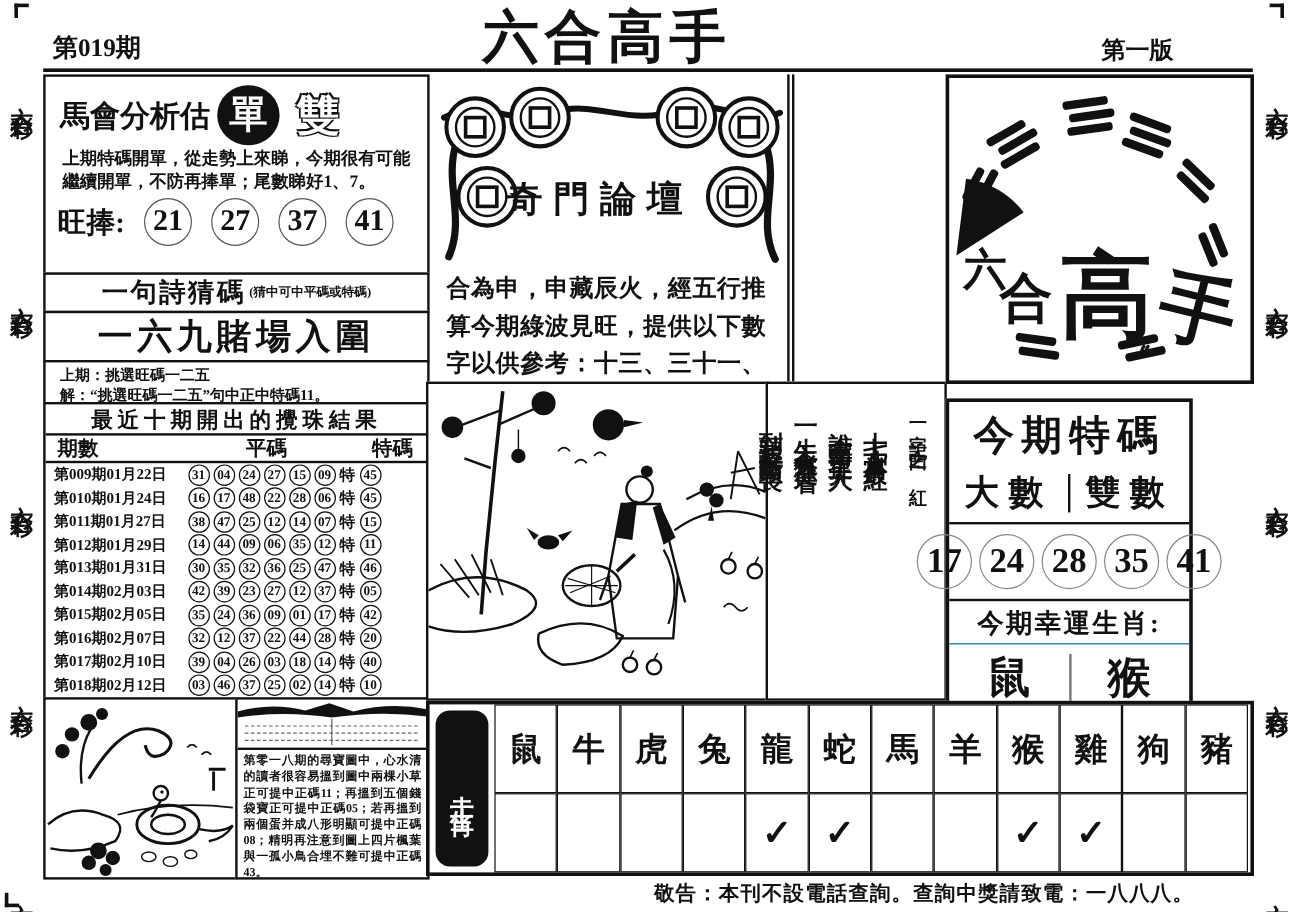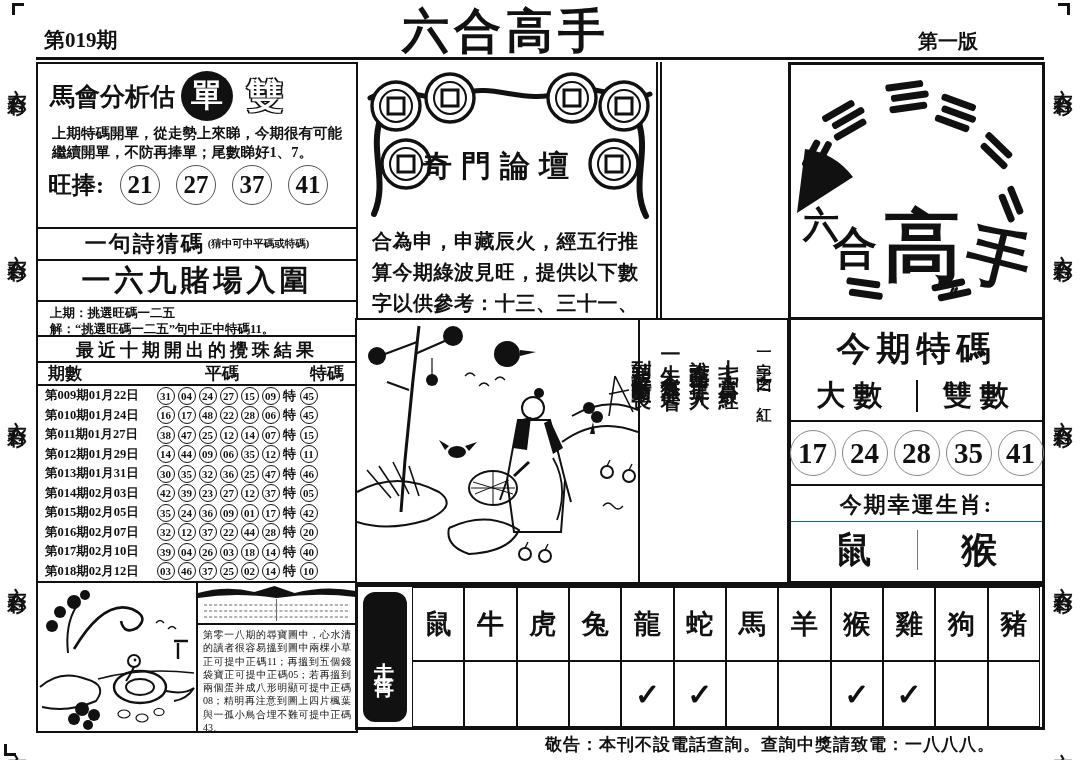--- a/index.html
+++ b/index.html
@@ -63,41 +63,41 @@
   .rc{width:18px;height:18px;border:1.3px solid #111;border-radius:50%;flex:none;
     display:inline-flex;align-items:center;justify-content:center;font-size:11px;font-weight:bold;margin:0 1.5px}
   .rt{font-size:13px;font-weight:bold;margin:0 2px}
 
   
   #snake-panel{position:absolute;left:36px;top:581px;width:163px;height:152px;
     border:2.5px solid #111;background:#fff}
   #treasure-panel{position:absolute;left:196px;top:581px;width:162px;height:152px;
     border:2.5px solid #111;background:#fff}
   .t-img{display:block;width:100%;height:42px;border-bottom:2px solid #111}
-  .t-body{font-size:10px;font-weight:normal;line-height:1.33;padding:3px 5px;text-align:justify}
+  .t-body{font-size:10px;font-weight:bold;line-height:1.33;padding:3px 5px;text-align:justify}
 
   
   #qimen-panel{position:absolute;left:362px;top:62px;width:300px;height:256px;
     border-right:6px double #111;background:#fff}
   #qimen-title{position:absolute;left:60px;top:84px;font-size:30px;font-weight:bold;letter-spacing:9px}
   #qimen-body{position:absolute;left:10px;top:164px;right:18px;font-size:20px;
     font-weight:bold;line-height:1.55;text-align:justify}
 
   #illus-panel{position:absolute;left:355px;top:318px;width:286px;height:266px;
     border:2.5px solid #111;background:#fff}
   #riddle-panel{position:absolute;left:638px;top:318px;width:151px;height:266px;
     border:2.5px solid #111;background:#fff;writing-mode:vertical-rl;text-orientation:upright;
     padding:24px 14px 8px 8px}
   .poem-intro{font-size:15px;font-weight:bold;letter-spacing:6px;margin-left:15px}
   .poem-line{font-size:20px;font-weight:bold;letter-spacing:5px;margin-left:9px;line-height:1}
 
   
   #logo-panel{position:absolute;left:788px;top:62px;width:257px;height:258px;
     border:3px solid #111;background:#fff}
-  #special-panel{position:absolute;left:788px;top:317px;width:257px;height:267px;
+  #special-panel{position:absolute;left:788px;top:332px;width:206px;height:267px;
     border:3px solid #111;background:#fff}
   .sp-title{height:52px;font-size:34px;font-weight:bold;text-align:center;
     letter-spacing:6px;line-height:58px}
   .sp-labels{height:50px;display:flex;align-items:center;border-bottom:2px solid #111}
   .sp-label{width:50%;text-align:center;font-size:29px;font-weight:bold;letter-spacing:8px}
   .sp-div{width:2px;height:32px;background:#111;flex:none}
   .sp-nums{height:64px;display:flex;align-items:center;justify-content:center;gap:6px;
     border-bottom:2.5px solid #111}
   .spc{width:46px;height:46px;border:1.5px solid #888;border-radius:50%;flex:none;
     display:flex;align-items:center;justify-content:center;font-size:29px;font-weight:bold}

